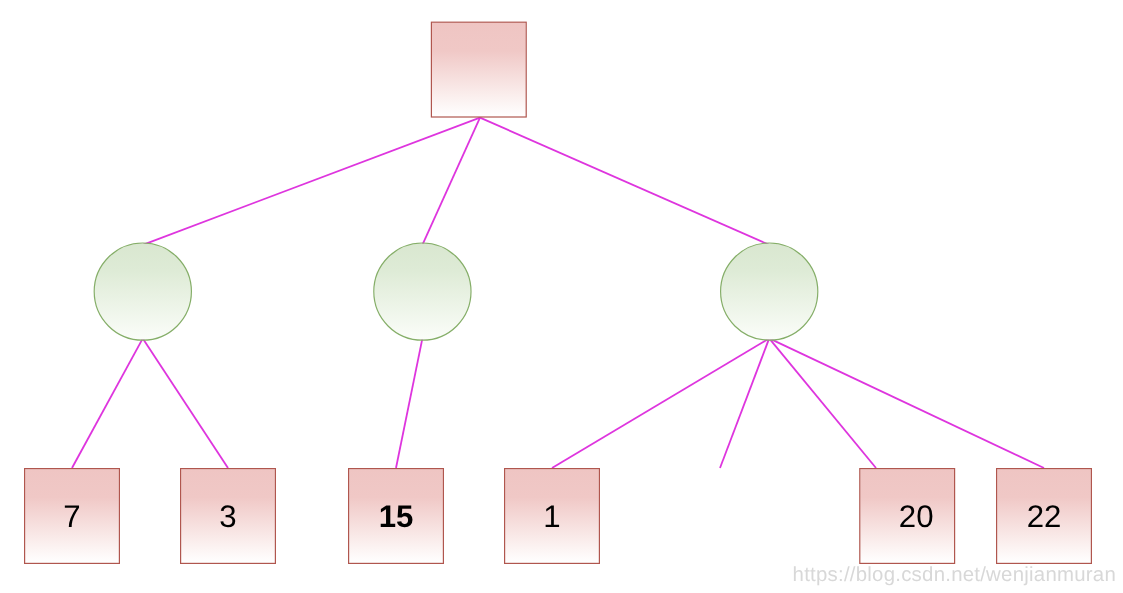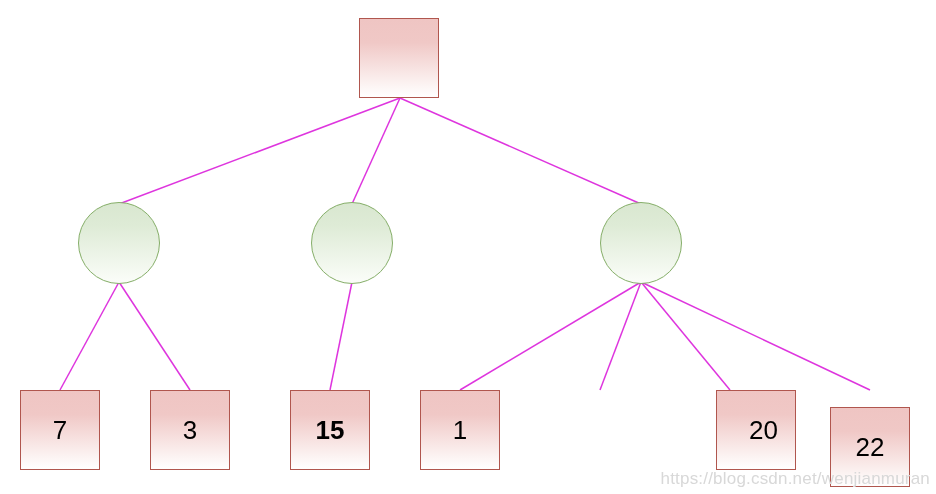--- a/index.html
+++ b/index.html
@@ -55,21 +55,21 @@
   .root-node    { left: 359px; top: 18px;  }
   .circle-1     { left: 78px;  top: 202px; }
   .circle-2     { left: 311px; top: 202px; }
   .circle-3     { left: 600px; top: 202px; }
   .leaf-0       { left: 20px;  top: 390px; }
   .leaf-1       { left: 150px; top: 390px; }
   .leaf-2       { left: 290px; top: 390px; font-weight: bold; }
   .leaf-3       { left: 420px; top: 390px; }
   .leaf-4       { left: 560px; top: 390px; }
   .leaf-5       { left: 716px; top: 390px; padding-left: 15px; }
-  .leaf-6       { left: 830px; top: 390px; margin-top: 17px; }
+  .leaf-6       { left: 830px; top: 390px; }
   .watermark {
     position: absolute;
     right: 6px;
     bottom: 5px;
     font-size: 17px;
     color: #d8d8d8;
     letter-spacing: 0.2px;
     white-space: nowrap;
   }
 </style>

